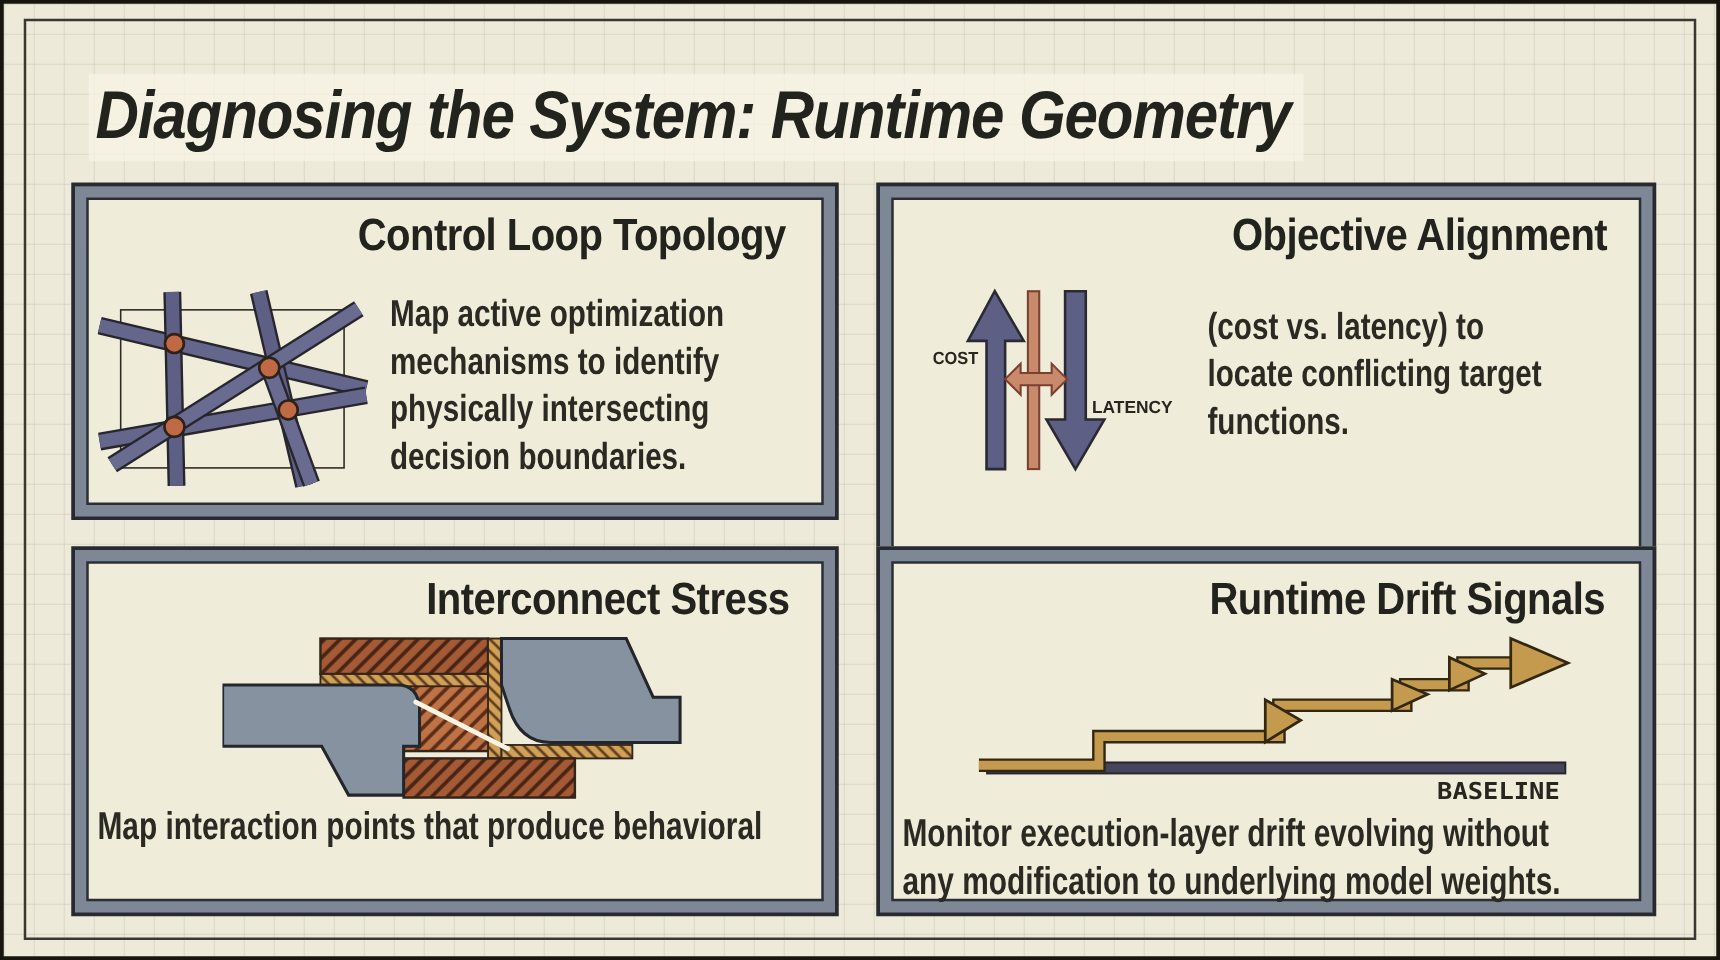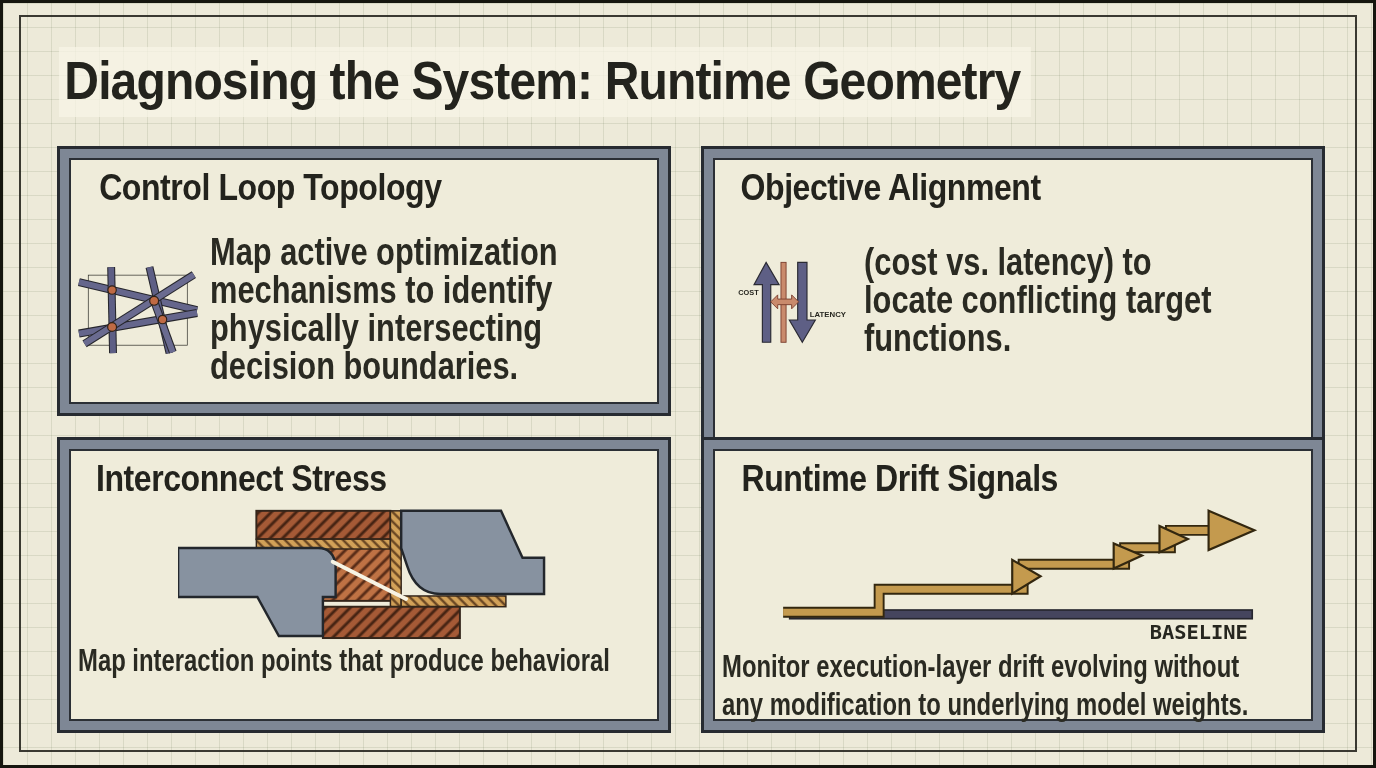--- a/index.html
+++ b/index.html
@@ -12,43 +12,44 @@
       linear-gradient(to bottom, rgba(118,128,100,0.17) 1px, transparent 1px);
     background-size:24px 24px;
     font-family:"Liberation Sans", sans-serif;
     color:#26261f;
   }
   .inset-border{
     position:absolute;left:16px;top:12px;right:16px;bottom:13px;
     border:2px solid rgba(38,38,30,0.9);pointer-events:none;
   }
   .main-title{
-    position:absolute;left:56px;top:44px;margin:0;
+    position:absolute;left:56px;top:44px;margin:12px;
     font-size:54px;font-weight:bold;letter-spacing:-1px;color:#23231d;
     white-space:nowrap;
+    font-style:italic;
   }
   .main-title .cxl{background:rgba(247,244,230,0.75);padding:2px 12px 6px 6px;}
   .cxl{display:inline-block;transform:scaleX(0.89);transform-origin:left center;white-space:nowrap;}
   .cxc{display:inline-block;transform:scaleX(0.89);transform-origin:center;white-space:nowrap;}
   .panel{
     position:absolute;box-sizing:border-box;background:#efecda;
     border:3px solid #272b31;
     box-shadow: inset 0 0 0 9px #7e8795, inset 0 0 0 11px #2b2f35;
     padding:16px 18px 10px 18px;
   }
   .panel h2{
-    margin:2px 0 0 0;text-align:left;font-size:36px;font-weight:bold;
+    margin:2px 0 0 0;text-align:right;font-size:36px;font-weight:bold;
     color:#23231d;letter-spacing:-0.5px;
   }
   .p1{left:54px;top:143px;width:614px;height:270px;}
   .p2{left:698px;top:143px;width:624px;height:342px;}
   .p3{left:54px;top:434px;width:614px;height:296px;}
   .p4{left:698px;top:434px;width:624px;height:296px;}
   .row{display:flex;align-items:center;gap:6px;margin-top:2px;}
-  .body-sm{font-size:39px;font-weight:bold;line-height:38px;color:#2a2a22;}
+  .body-sm{font-size:30px;font-weight:bold;line-height:38px;color:#2a2a22;}
   .body-sm .cxl{transform:scaleX(0.79);}
   .body-lg{font-size:31px;font-weight:bold;line-height:38px;color:#2a2a22;margin-top:2px;text-align:right;}
   .body-lg .cxl{transform:scaleX(0.77);}
   .diagram{display:block;}
   svg text{font-family:"Liberation Sans", sans-serif;}
   svg .mono{font-family:"DejaVu Sans Mono", monospace;}
 </style>
 </head>
 <body>
 

